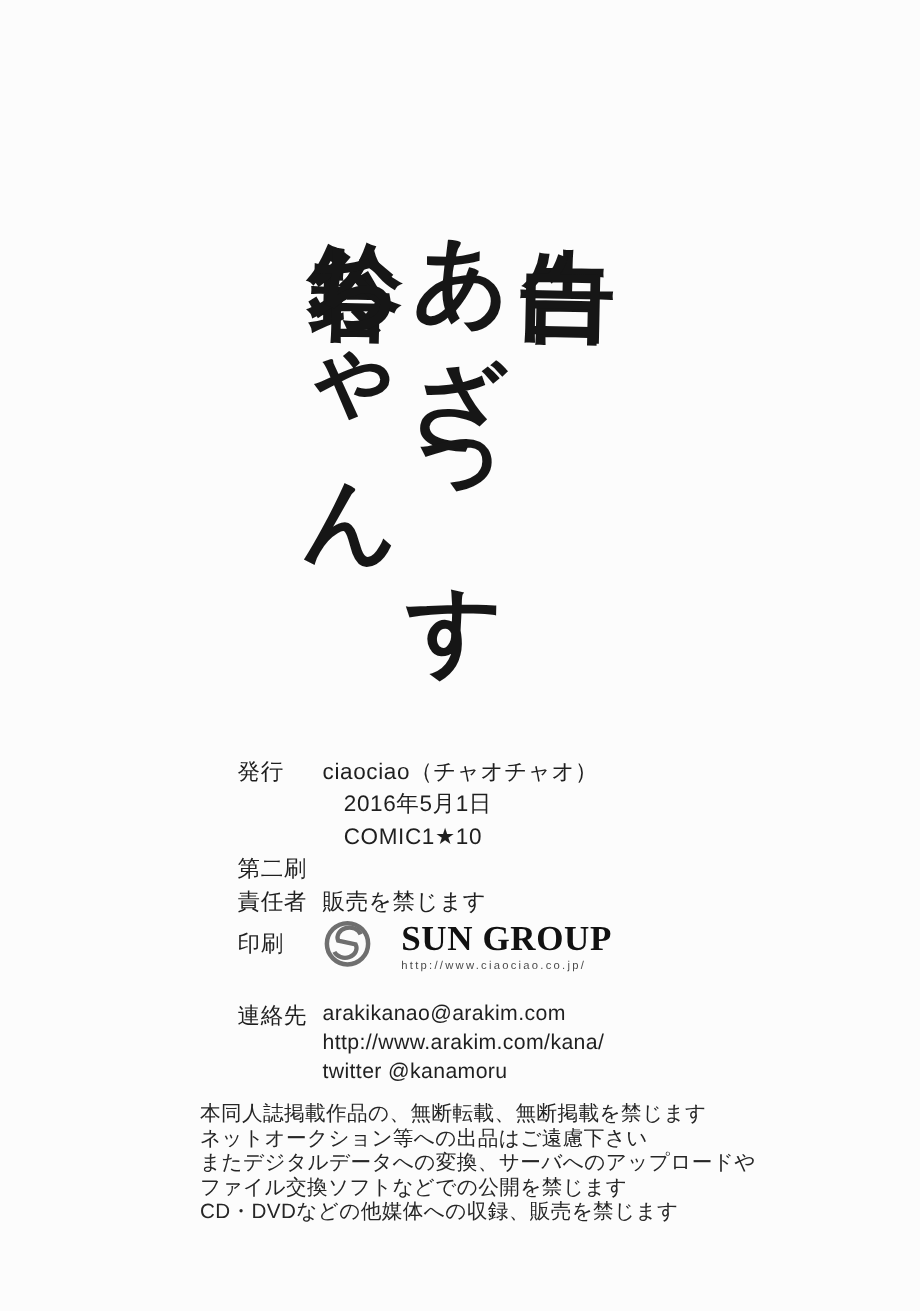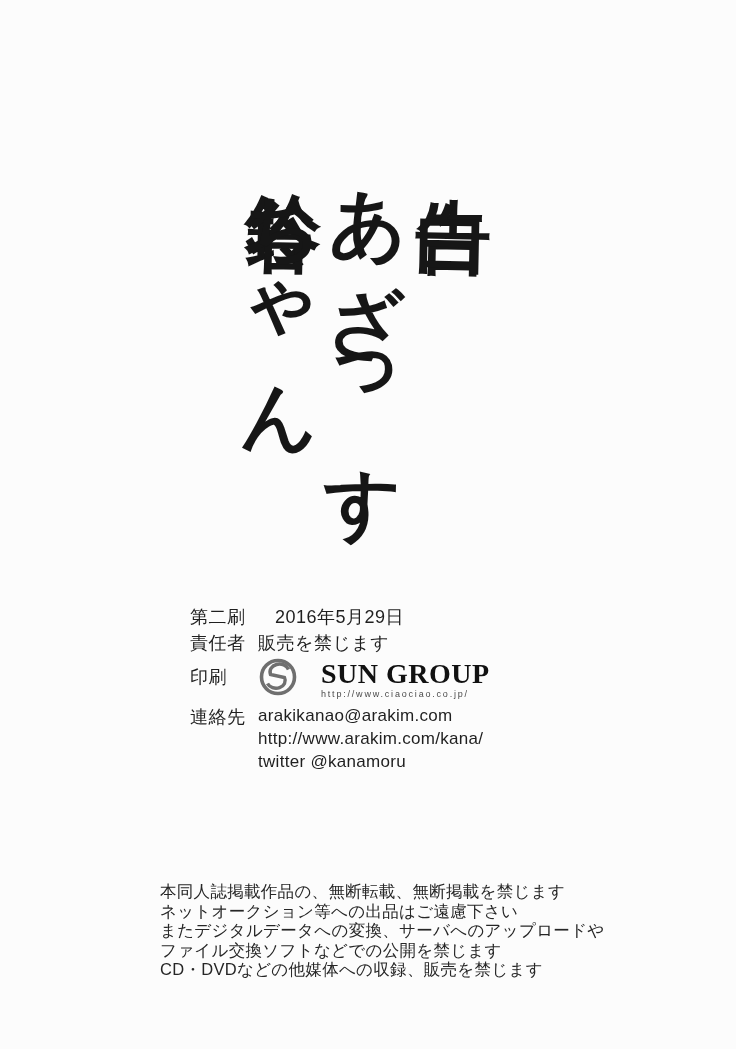--- a/index.html
+++ b/index.html
@@ -47,21 +47,21 @@
     font-size: 18px;
     line-height: 26px;
     letter-spacing: 0.5px;
   }
   .row { display: flex; align-items: flex-start; }
   .row .label { width: 68px; flex: none; }
   .row .value { flex: 1; }
   .ind { margin-left: 17px; }
   .mt12 { margin-top: 0; }
   .mt4  { margin-top: 4px; justify-content: space-between; }
-  .mt8  { margin-top: 4px; }
+  .mt8  { margin-top: 21px; }
 
   .contact-lines { font-size: 17px; line-height: 23px; letter-spacing: 0.3px; }
 
   
   .logo-block { display: flex; align-items: flex-start; }
   .logo-mark { flex: none; margin-top: -3px; margin-right: 7px; }
   .logo-texts { display: flex; flex-direction: column; margin-left: 16px; }
   .logo-company {
     font-family: "Liberation Serif", "DejaVu Serif", serif;
     font-weight: bold;
@@ -98,26 +98,31 @@
 <div class="page">
 
   <h1 class="title">
     <span class="tcol">告白</span>
     <span class="tcol">あざっす</span>
     <span class="tcol">鈴谷ちゃん</span>
   </h1>
 
   <section class="colophon">
 
+    <div class="row">
+      <span class="label">発行</span>
+      <div class="value">
+        <div>ciaociao（チャオチャオ）</div>
+        <div class="ind">2016年5月1日</div>
+        <div class="ind">COMIC1★10</div>
+      </div>
+    </div>
 
     <div class="row">
       <span class="label">第二刷</span>
-      <div class="value">
-        <div class="ind">2016年5月29日</div>
-      </div>
     </div>
 
     <div class="row mt12">
       <span class="label">責任者</span>
       <div class="value">
         <div>販売を禁じます</div>
       </div>
     </div>
 
     <div class="row mt4">

